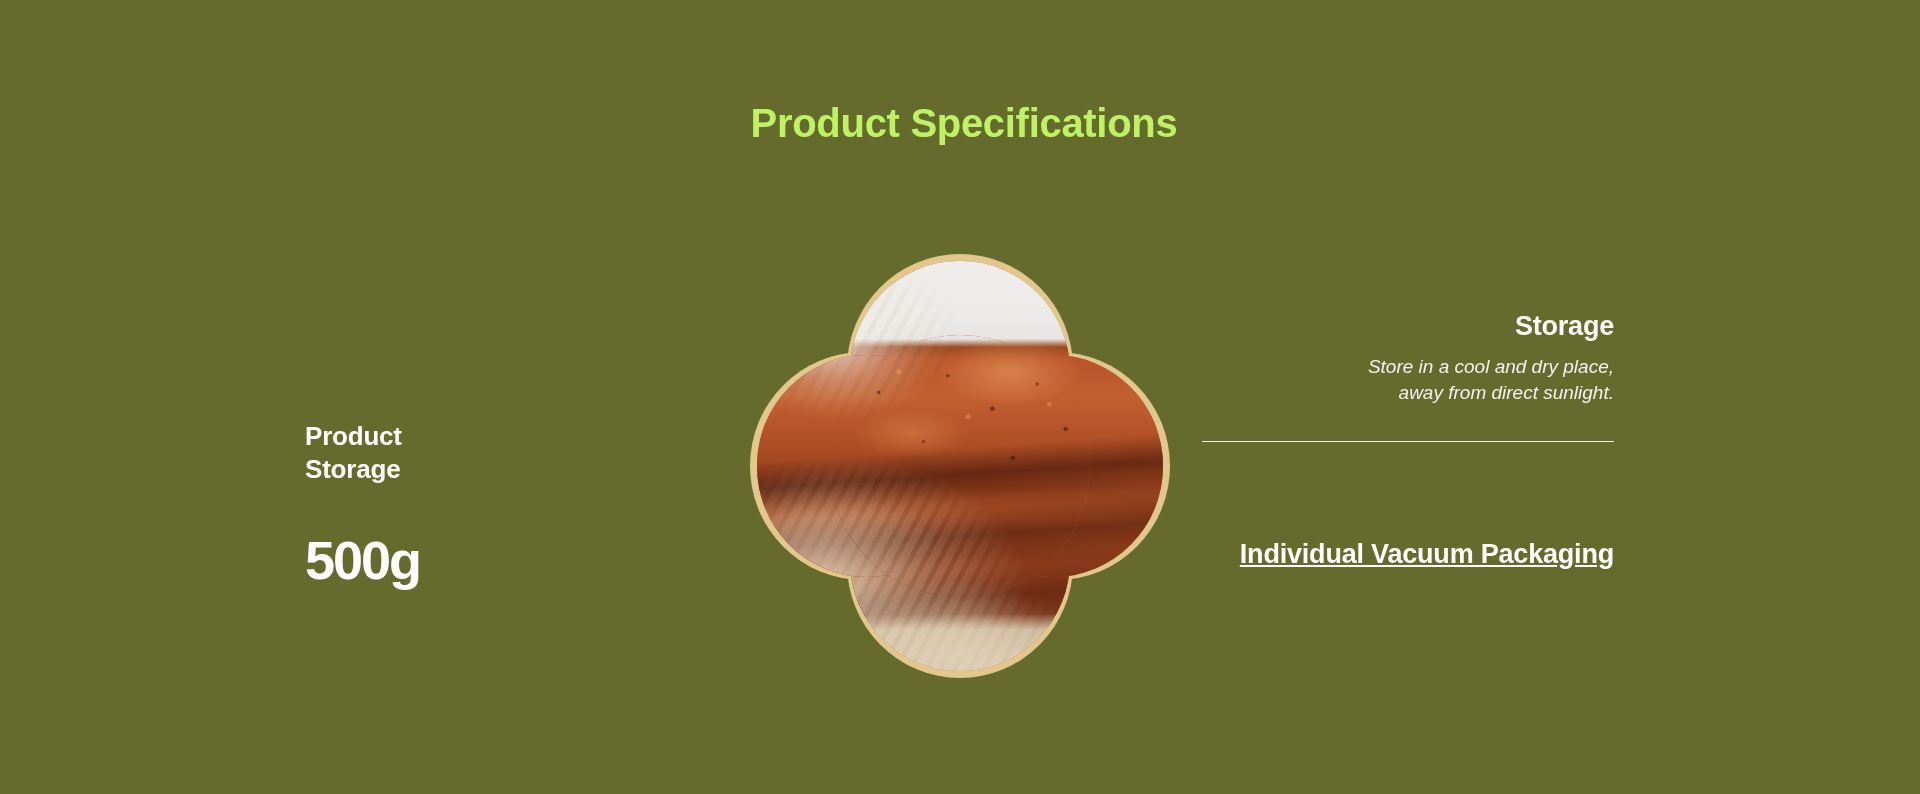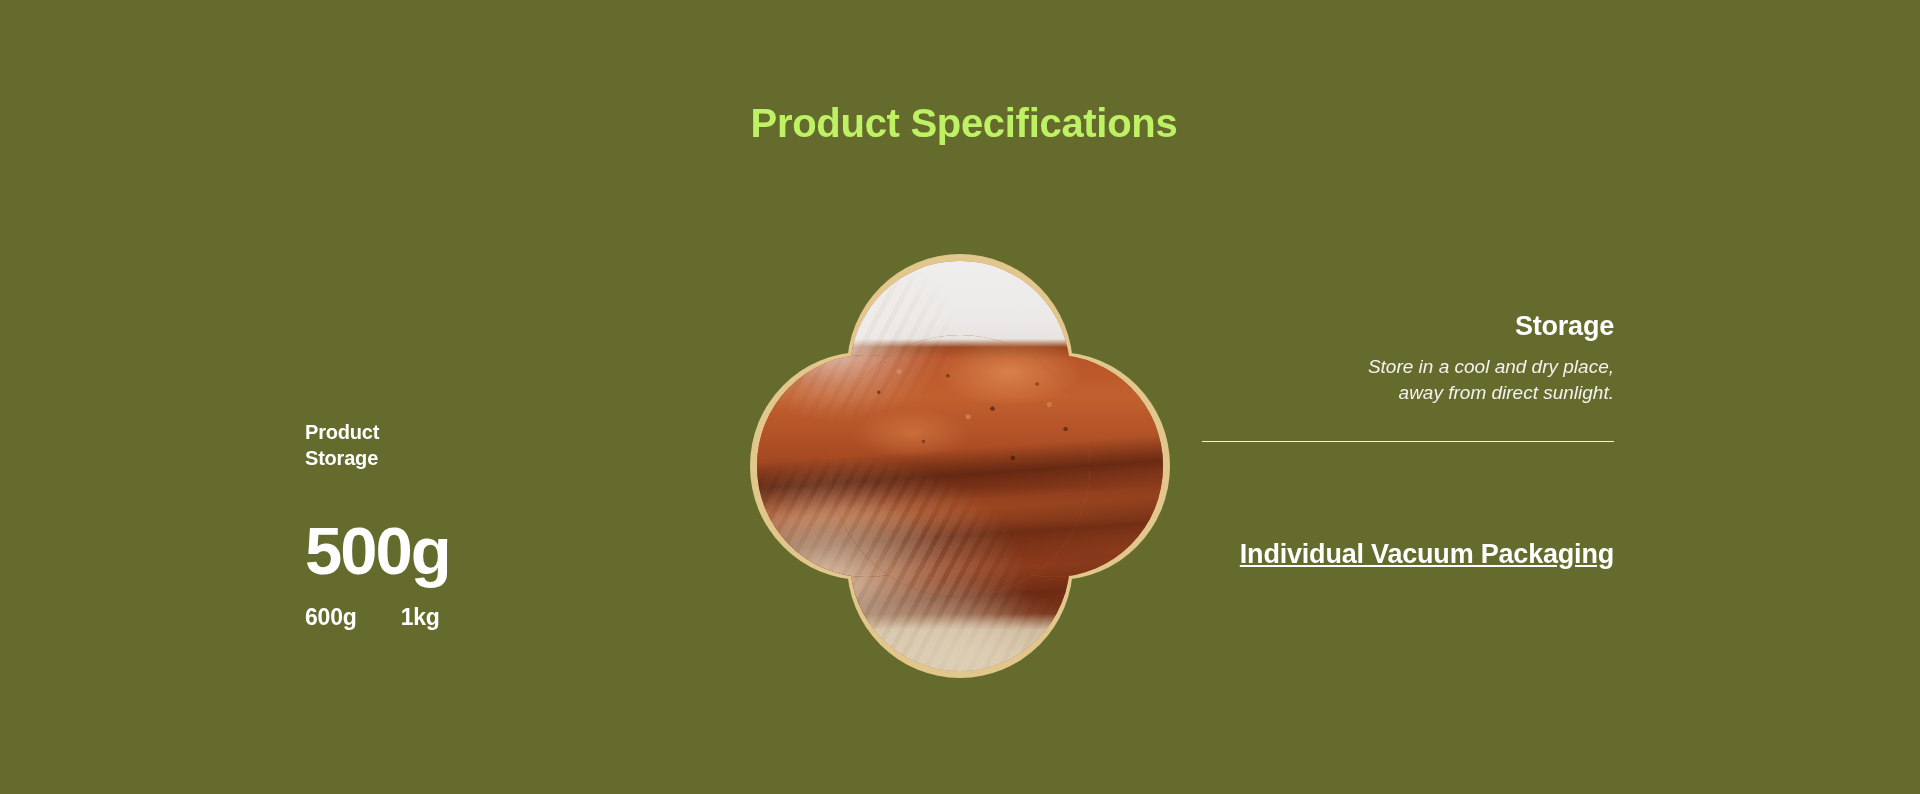--- a/index.html
+++ b/index.html
@@ -38,29 +38,29 @@
   
   .weight-block {
     position: absolute;
     left: 305px;
     top: 420px;
     width: 420px;
     text-align: left;
   }
   .weight-label {
     color: #ffffff;
-    font-size: 20px;
+    font-size: 26px;
     font-weight: bold;
     line-height: 1.28;
     letter-spacing: -0.2px;
     max-width: 170px;
   }
   .weight-primary {
     color: #ffffff;
-    font-size: 67px;
+    font-size: 54px;
     font-weight: bold;
     letter-spacing: -2px;
     line-height: 1;
     margin-top: 46px;
   }
   .weight-options {
     margin-top: 20px;
     display: flex;
     align-items: baseline;
     gap: 44px;
@@ -227,24 +227,20 @@
   <div class="page-title">Product Specifications</div>
 
   <div class="weight-block">
     <div class="weight-label">
       <span>Product</span><br>
       <span>Storage</span>
     </div>
 
     <div class="weight-primary">500g</div>
 
-    <div class="weight-options">
-      <span class="weight-option">600g</span>
-      <span class="weight-option">1kg</span>
-    </div>
   </div>
 
   <div class="photo-frame">
 
     <div class="quatrefoil gold">
       <span class="lobe l-top"></span>
       <span class="lobe l-bottom"></span>
       <span class="lobe l-left"></span>
       <span class="lobe l-right"></span>
       <span class="core"></span>

